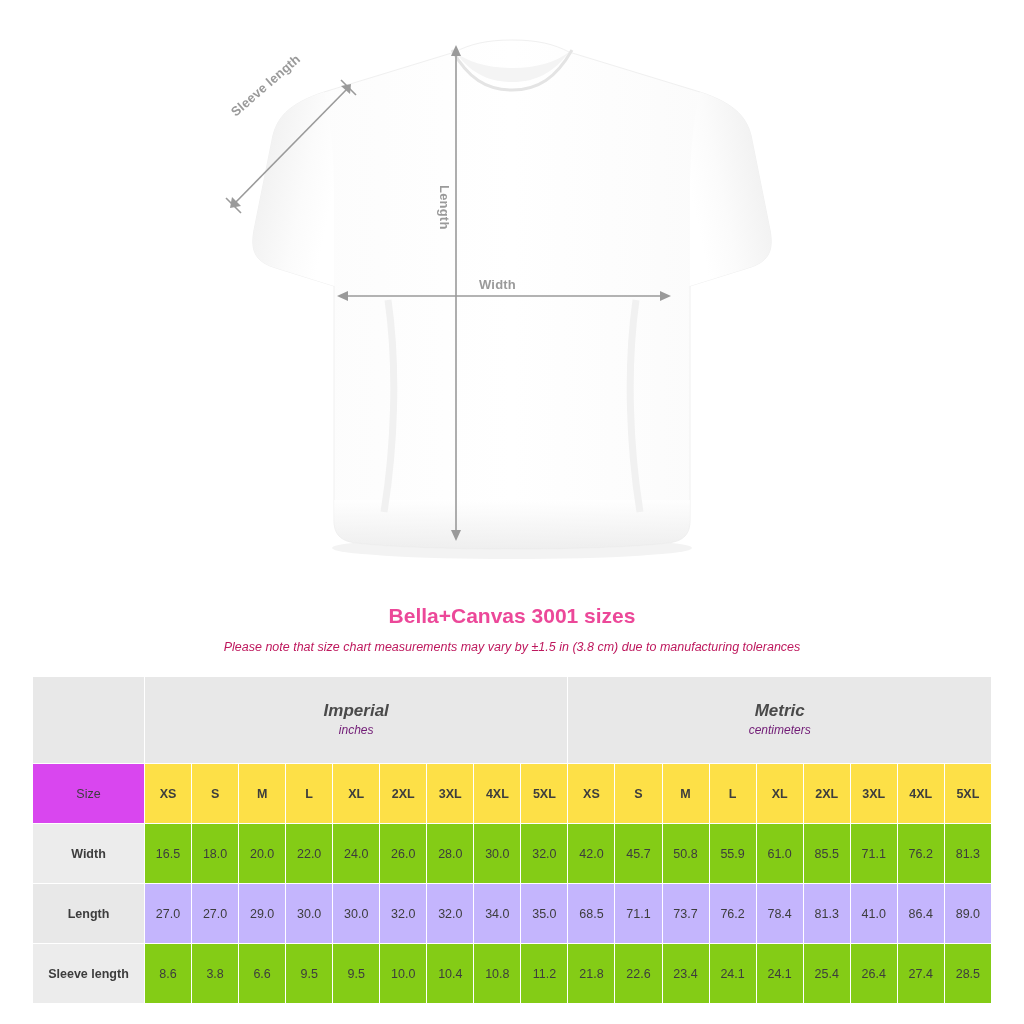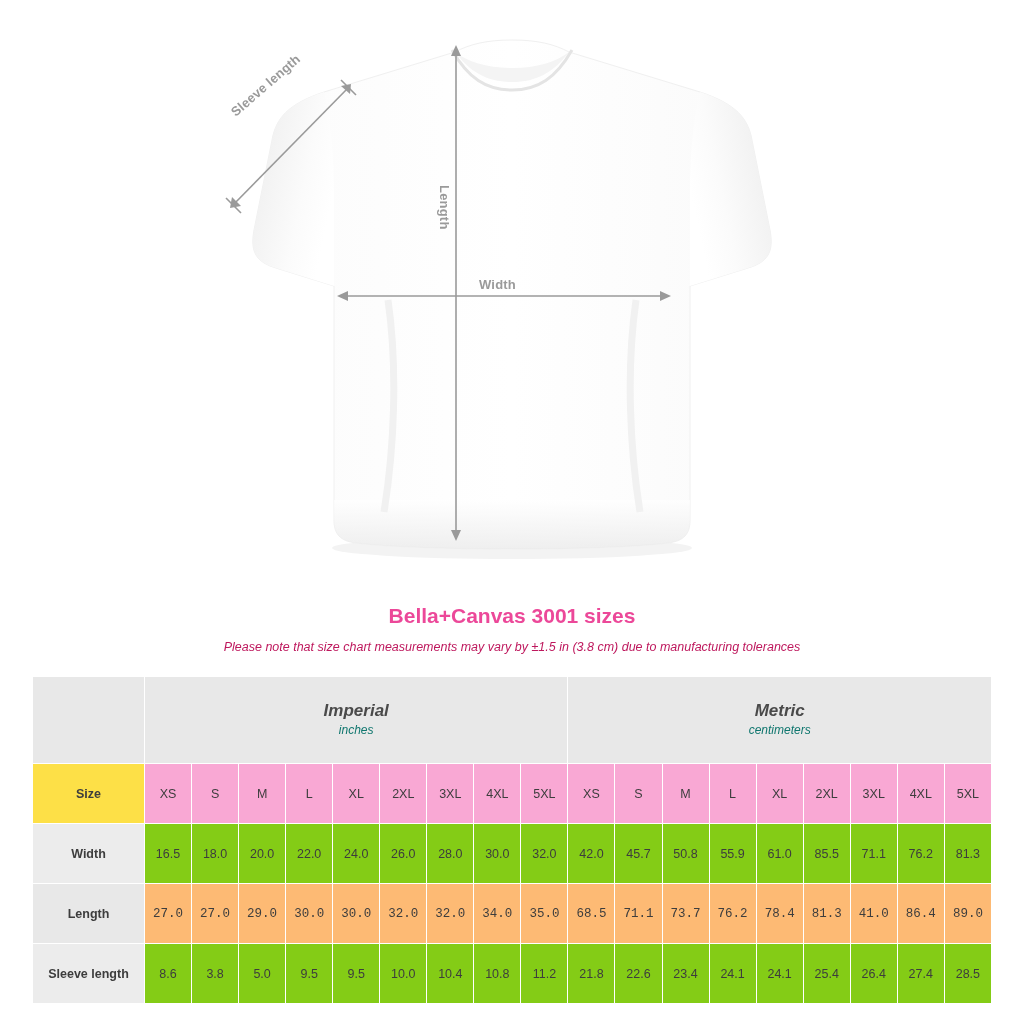--- a/index.html
+++ b/index.html
@@ -102,50 +102,49 @@
   .unit-head .unit-name {
     font-size: 17px;
     font-style: italic;
     font-weight: bold;
     color: #4a4a4a;
     line-height: 1.25;
   }
   .unit-head .unit-sub {
     font-size: 12px;
     font-style: italic;
-    color: #0f766e;
+    color: #701a75;
     line-height: 1.6;
   }
   .corner-cell {
     background: #e8e8e8;
   }
   .row-head {
     background: #ececec;
     font-weight: bold;
     font-size: 13px;
     color: #3a3a3a;
   }
   .size-head-cell {
-    background: #f9a8d4;
-    font-weight: normal;
+    background: #fde047;
+    font-weight: bold;
     font-size: 12.5px;
     color: #3a3a3a;
   }
   .size-head-label {
-    background: #fde047;
-    font-weight: bold;
+    background: #d946ef;
+    font-weight: normal;
     font-size: 13px;
     color: #3a3a3a;
   }
   .data-cell {
     background: #84cc16;
   }
   tr.band-alt .data-cell {
-    background: #fdba74;
-    font-family: Liberation Mono, monospace;
+    background: #c4b5fd;
   }
   tr.band-alt .row-head {
     background: #e8e8e8;
   }
   col.first-col { width: 112px; }
 </style>
 </head>
 <body>
 
 <div class="illustration">
@@ -316,21 +315,21 @@
           <td class="data-cell">78.4</td>
           <td class="data-cell">81.3</td>
           <td class="data-cell">41.0</td>
           <td class="data-cell">86.4</td>
           <td class="data-cell">89.0</td>
         </tr>
         <tr>
           <td class="row-head">Sleeve length</td>
           <td class="data-cell">8.6</td>
           <td class="data-cell">3.8</td>
-          <td class="data-cell">5.0</td>
+          <td class="data-cell">6.6</td>
           <td class="data-cell">9.5</td>
           <td class="data-cell">9.5</td>
           <td class="data-cell">10.0</td>
           <td class="data-cell">10.4</td>
           <td class="data-cell">10.8</td>
           <td class="data-cell">11.2</td>
           <td class="data-cell">21.8</td>
           <td class="data-cell">22.6</td>
           <td class="data-cell">23.4</td>
           <td class="data-cell">24.1</td>

